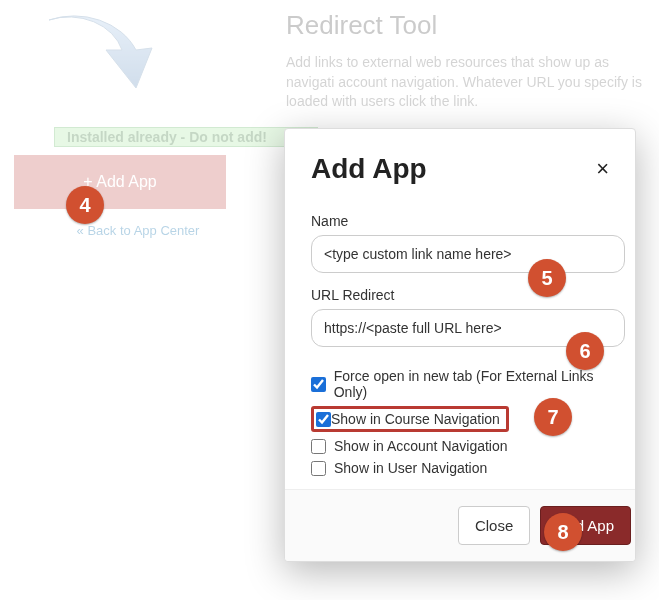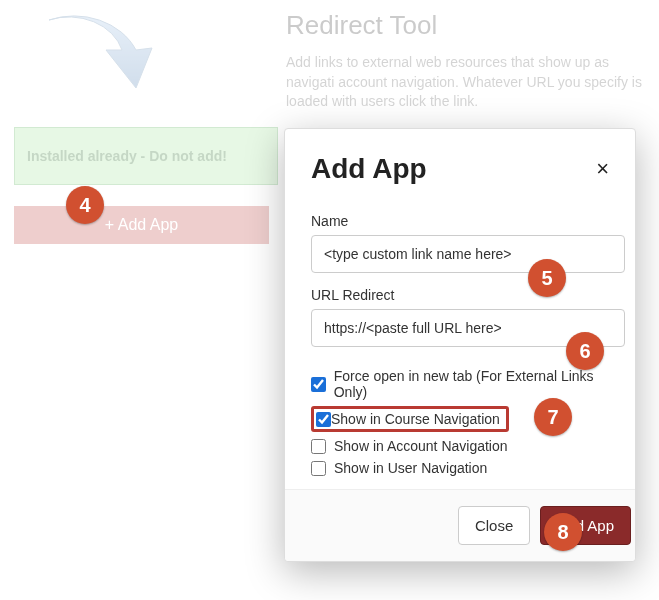--- a/index.html
+++ b/index.html
@@ -4,41 +4,41 @@
 <style>
 * { box-sizing: border-box; margin: 0; padding: 0; }
 body { font-family: "Helvetica Neue", Arial, sans-serif; width: 659px; height: 600px; overflow: hidden; background: #fff; position: relative; color: #333; }
 
 .overlay { position: absolute; inset: 0; background: rgba(255,255,255,0.72); z-index: 5; }
 
 .bg { position: absolute; inset: 0; padding: 10px 0 0 14px; z-index: 1; }
 
 .arrow-icon { width: 140px; height: 95px; display: block; }
 
-.installed { margin-top: 22px; width: 264px; background: #a8e6a1; border: 1px solid #5fb55f; color: #2f6f2f; padding: 20px 12px; font-weight: 700; font-size: 14px; }
+.installed { margin-top: 22px; width: 264px; background: #a8e6a1; border: 1px solid #5fb55f; color: #2f6f2f; padding: 1px 12px; font-weight: 700; font-size: 14px; margin-left: 40px; }
 
-.add-bar { margin-top: 21px; width: 255px; background: #c0504d; color: #fff; padding: 10px 0; text-align: center; font-size: 16px; }
+.add-bar { margin-top: 8px; width: 212px; background: #c0504d; color: #fff; padding: 18px 0; text-align: center; font-size: 16px; }
 
 .back { margin-top: 12px; width: 248px; text-align: center; }
 .back a { color: #0066a6; font-size: 13px; text-decoration: none; }
 
 .rt { position: absolute; left: 286px; top: 10px; right: 0; }
 .rt h2 { font-size: 26px; font-weight: 400; color: #444; margin-bottom: 12px; }
 .rt p { font-size: 14px; color: #666; line-height: 1.4; }
 
 
 .modal { position: absolute; left: 284px; top: 128px; width: 352px; background: #fff; border: 1px solid #ddd; border-radius: 4px; box-shadow: 0 10px 38px rgba(0,0,0,0.28); z-index: 10; }
 .modal-head { padding: 24px 26px 10px 26px; display: flex; align-items: center; justify-content: space-between; }
 .modal-head h3 { font-size: 28px; font-weight: 700; color: #222; }
 .close-x { font-size: 22px; color: #222; cursor: pointer; line-height: 1; }
 
 .modal-body { padding: 18px 10px 10px 26px; }
 .lbl { font-size: 14px; color: #333; margin-bottom: 6px; margin-top: 14px; }
 .lbl:first-child { margin-top: 0; }
-.inp { width: 100%; border: 1px solid #ccc; border-radius: 4px; padding: 10px 12px; font-size: 14px; color: #333; }
+.inp { width: 100%; border: 1px solid #ccc; border-radius: 12px; padding: 10px 12px; font-size: 14px; color: #333; }
 
 .cblist { margin-top: 18px; }
 .cbrow { display: flex; align-items: center; gap: 8px; font-size: 14px; color: #333; padding: 3px 0; }
 .cbrow input { width: 15px; height: 15px; accent-color: #1a6fd8; }
 
 .cb-highlight { border: 3px solid #b93a32; border-radius: 3px; padding: 2px 6px 2px 2px; display: inline-flex; align-items: center; }
 
 .modal-foot { border-top: 1px solid #eee; background: #fafafa; padding: 16px 4px; display: flex; justify-content: flex-end; gap: 10px; border-radius: 0 0 4px 4px; }
 .btn { border-radius: 4px; padding: 10px 16px; font-size: 15px; cursor: pointer; }
 .btn-close { background: #fff; border: 1px solid #ccc; color: #333; }
@@ -61,20 +61,21 @@
       <linearGradient id="g" x1="0" y1="0" x2="0" y2="1">
         <stop offset="0" stop-color="#a9c7e8"></stop>
         <stop offset="1" stop-color="#5a87b8"></stop>
       </linearGradient>
     </defs>
     <path d="M 35 10 A 55 45 0 0 1 108 40 L 92 40 L 122 78 L 138 38 L 122 40 A 68 58 0 0 0 35 10 Z" fill="url(#g)" stroke="#6a8fb3" stroke-width="1"></path>
   </svg>
 
   <div class="installed">Installed already - Do not add!</div>
   <div class="add-bar">+ Add App</div>
+  <div class="back"><a href="#">« Back to App Center</a></div>
 
   <div class="rt">
     <h2>Redirect Tool</h2>
     <p>Add links to external web resources that show up as navigati account navigation. Whatever URL you specify is loaded with users click the link.</p>
   </div>
 </div>
 
 <div class="overlay"></div>
 
 <div class="modal">

